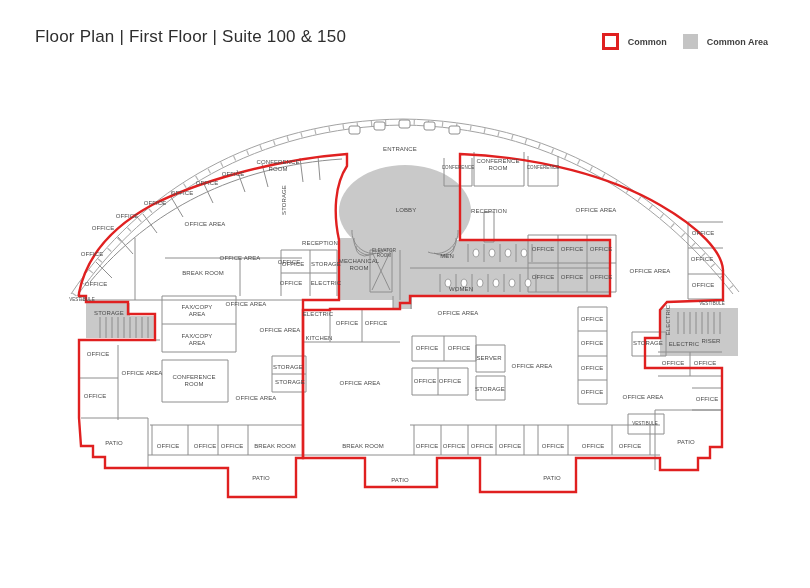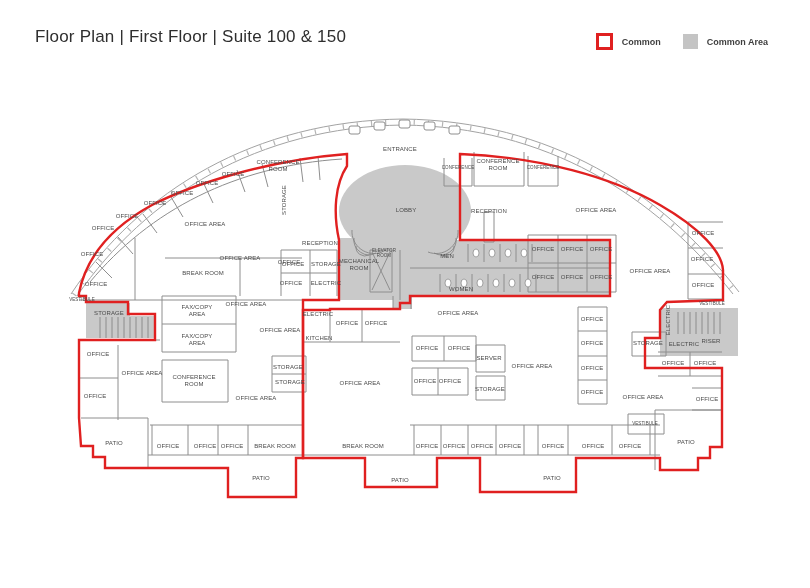--- a/index.html
+++ b/index.html
@@ -1,20 +1,20 @@
 <!DOCTYPE html>
 <html><head>
 <meta charset="utf-8">
 <style>
   html,body{margin:0;padding:0}
   body{width:810px;height:588px;background:#ffffff;font-family:"Liberation Sans",sans-serif;position:relative;overflow:hidden}
   .header-title{position:absolute;left:35px;top:27px;font-size:17px;color:#2e2e2e;letter-spacing:.2px}
   .legend{position:absolute;right:42px;top:33px;display:flex;align-items:center}
   .legend-item{display:flex;align-items:center}
-  .legend-item + .legend-item{margin-left:22px}
+  .legend-item + .legend-item{margin-left:16px}
   .swatch{width:15px;height:15px;flex:0 0 auto}
   .swatch.subject{background:#fff;border:3px solid #e02020;width:11px;height:11px}
   .swatch.common{background:#c4c4c4}
   .legend-label{font-size:9px;font-weight:bold;color:#3f3f3f;margin-left:9px}
   #plan{position:absolute;left:0;top:0;width:810px;height:588px}
   #plan svg{position:absolute;left:0;top:0}
   #labels{position:absolute;left:0;top:0;width:810px;height:588px;pointer-events:none}
   .room-label{position:absolute;transform:translate(-50%,-50%);font-size:6px;color:#4a4a4a;text-align:center;white-space:pre-line;line-height:1.12;letter-spacing:.1px}
   .room-label.tiny{font-size:4.5px}
 </style>

